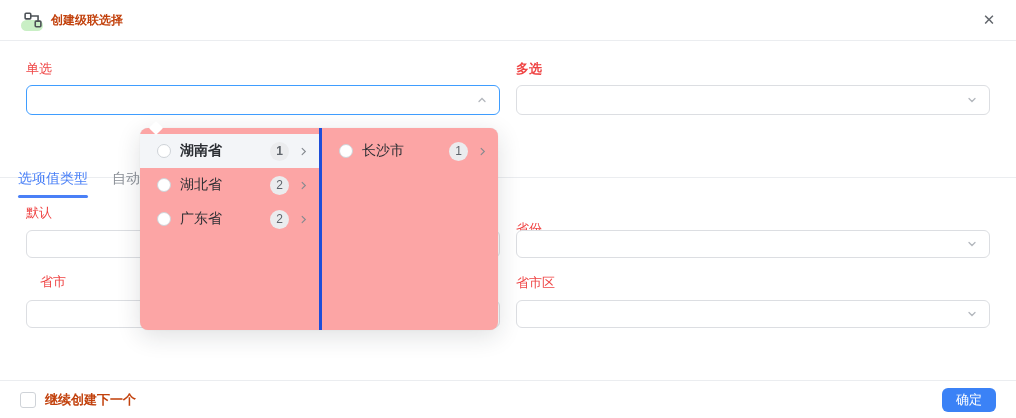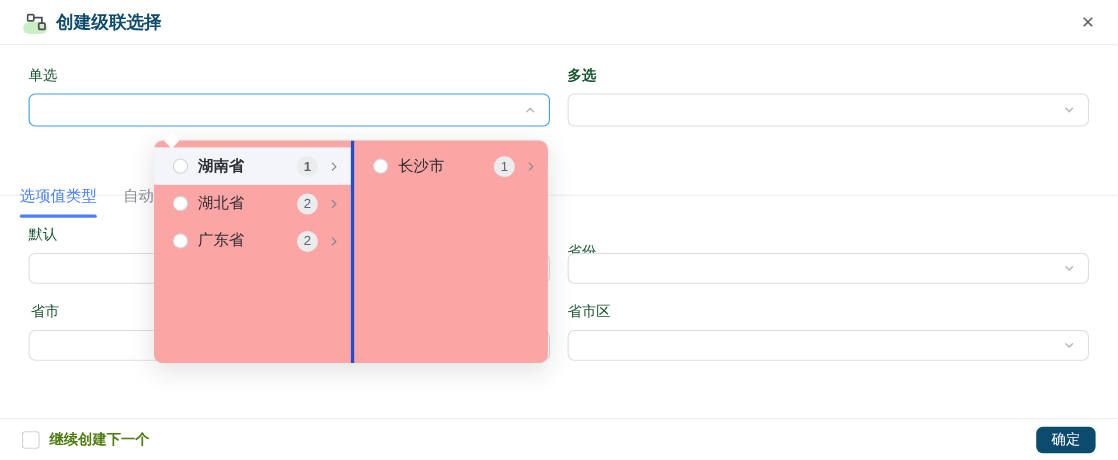--- a/index.html
+++ b/index.html
@@ -8,25 +8,25 @@
     background:#ffffff;
     font-family:"Liberation Sans","DejaVu Sans",sans-serif;
     color:#262626;
   }
   
   .header{position:absolute;left:0;top:0;right:0;height:41px;
     border-bottom:1px solid #ebedf0;display:flex;align-items:center;padding:0 24px;box-sizing:border-box;}
   .title-icon{position:relative;width:18px;height:18px;display:inline-block;}
   .icon-glow{position:absolute;left:-3px;bottom:-2px;width:22px;height:11px;background:#c9efc5;border-radius:6px;}
   .title-icon svg{position:relative;z-index:1;display:block;}
-  .page-title{margin-left:9px;font-size:16px;font-weight:700;color:#0c4a6e;}
+  .page-title{margin-left:9px;font-size:12px;font-weight:700;color:#c2410c;}
   .close-btn{position:absolute;right:16px;top:9px;width:22px;height:22px;display:flex;align-items:center;justify-content:center;
     font-size:15px;color:#62666c;cursor:pointer;border-radius:4px;}
   
-  .lbl{position:absolute;font-size:13px;color:#14532d;line-height:16px;}
+  .lbl{position:absolute;font-size:13px;color:#ef4444;line-height:16px;}
   .select{position:absolute;width:474px;height:30px;box-sizing:border-box;background:#fff;
     border:1px solid #dcdee2;border-radius:6px;display:flex;align-items:center;justify-content:flex-end;
     padding-right:11px;cursor:pointer;}
   .select.focused{border-color:#3f9dff;}
   .select svg{display:block;}
   .sm{height:28px;}
   
   .tabline{position:absolute;left:0;right:0;top:177px;height:1px;background:#ebedf0;}
   .tabs{position:absolute;left:18px;top:151px;display:flex;gap:24px;margin-top:19px;}
   .tab{position:relative;font-size:14px;color:#8a8f96;padding-bottom:10px;cursor:pointer;white-space:nowrap;}
@@ -43,23 +43,23 @@
   .opt-row.selected{background:#f3f5f8;font-weight:700;}
   .radio{width:14px;height:14px;border:1px solid #cfd3d8;border-radius:50%;box-sizing:border-box;background:#fff;flex:none;}
   .opt-label{flex:1;white-space:nowrap;overflow:hidden;}
   .badge{width:19px;height:19px;border-radius:50%;background:#ebecee;color:#5f646b;font-size:12px;
     display:flex;align-items:center;justify-content:center;flex:none;}
   .opt-row svg{flex:none;}
   
   .footer{position:absolute;left:0;right:0;bottom:0;height:38px;background:#fff;border-top:1px solid #ebedf0;
     display:flex;align-items:center;padding:0 20px;box-sizing:border-box;}
   .checkbox{width:16px;height:16px;border:1px solid #cfd3d8;border-radius:3px;background:#fff;box-sizing:border-box;cursor:pointer;flex:none;}
-  .cb-label{margin-left:9px;font-size:13px;font-weight:700;color:#4d7c0f;}
+  .cb-label{margin-left:9px;font-size:13px;font-weight:700;color:#c2410c;}
   .confirm-btn{margin-left:auto;min-width:53px;height:24px;padding:0 14px;box-sizing:border-box;border:none;border-radius:6px;
-    background:#0c4a6e;color:#fff;font-size:13px;display:flex;align-items:center;justify-content:center;cursor:pointer;
+    background:#3b82f6;color:#fff;font-size:13px;display:flex;align-items:center;justify-content:center;cursor:pointer;
     font-family:inherit;}
 </style>
 </head>
 <body>
 
 <div class="header">
   <span class="title-icon">
     <span class="icon-glow"></span>
     <svg width="18" height="18" viewBox="0 0 16 16" fill="none" stroke="#4c5156" stroke-width="1.4">
       <rect x="1" y="2" width="5" height="5" rx="0.8"></rect>
@@ -70,21 +70,21 @@
   <span class="page-title">创建级联选择</span>
   <span class="close-btn">
     <span>✕</span>
   </span>
 </div>
 
 <span class="lbl" style="left:26px;top:61px;">单选</span>
 <span class="lbl" style="left:516px;top:61px;font-weight:bold;">多选</span>
 <span class="lbl" style="left:26px;top:205px;">默认</span>
 <span class="lbl" style="left:516px;top:221px;">省份</span>
-<span class="lbl" style="left:28px;top:275px;">省市</span>
+<span class="lbl" style="left:40px;top:275px;font-family:Liberation Mono, monospace;">省市</span>
 <span class="lbl" style="left:516px;top:275px;">省市区</span>
 
 <div class="select focused" style="left:26px;top:85px;">
   <svg width="12" height="12" viewBox="0 0 12 12" fill="none" stroke="#b3b7bd" stroke-width="1.3" stroke-linecap="round">
       <polyline points="3,7.5 6,4.5 9,7.5"></polyline>
     </svg>
 </div>
 <div class="select" style="left:516px;top:85px;">
   <svg width="12" height="12" viewBox="0 0 12 12" fill="none" stroke="#b3b7bd" stroke-width="1.3" stroke-linecap="round">
       <polyline points="3,4.5 6,7.5 9,4.5"></polyline>

